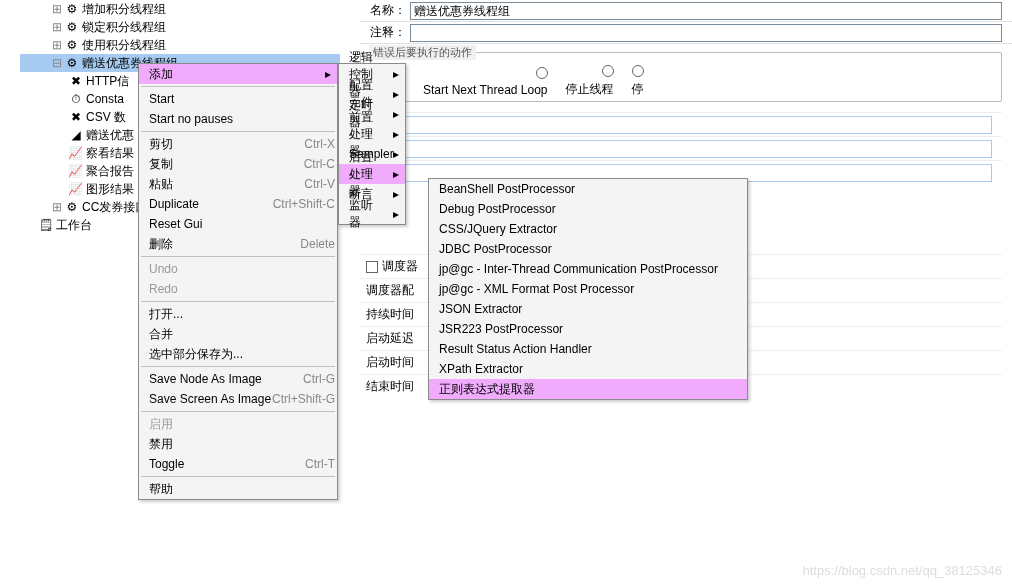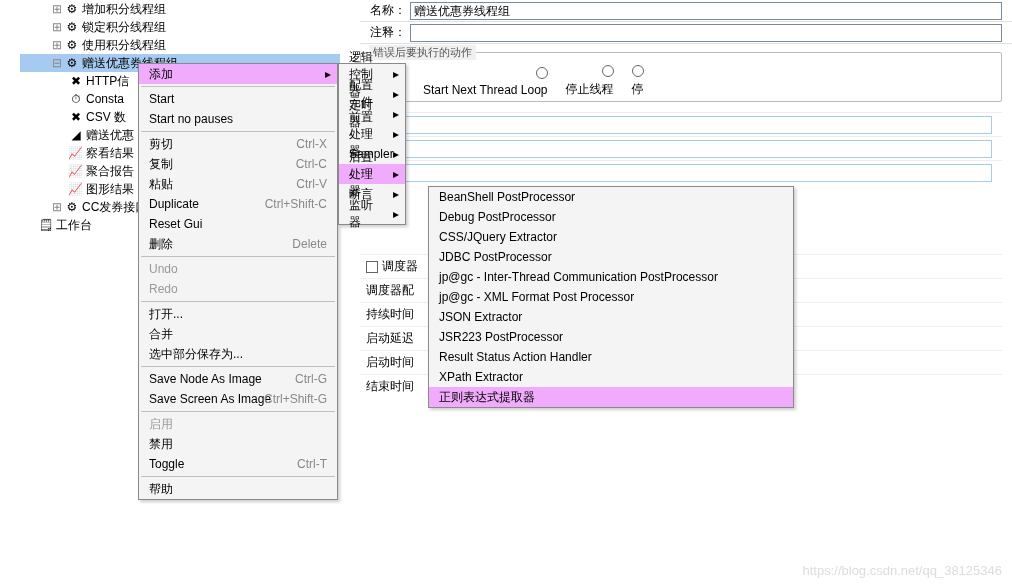--- a/index.html
+++ b/index.html
@@ -25,26 +25,26 @@
     .radio-circle.checked::after { content: ""; width: 6px; height: 6px; background: #000; border-radius: 50%; }
     .cfg-row { display: flex; align-items: center; height: 24px; border-top: 1px solid #eee; padding-left: 6px;}
     .cfg-input { flex: 1; border: 1px solid #a6caf0; background: #fff; height: 18px; margin-right: 10px; padding: 0 2px;}
     .checkbox-sq { width: 12px; height: 12px; border: 1px solid #666; display: inline-block; margin-right: 4px; }
     
     .ctx-menu { position: absolute; background: #f4f4f4; border: 1px solid #8a8a8a; box-shadow: 2px 2px 3px rgba(0,0,0,0.2); z-index: 10; }
     .ctx-item { padding: 3px 28px 3px 10px; height: 20px; display: flex; align-items: center; justify-content: space-between; cursor: default; position: relative; }
     .ctx-item.hi { background: #f0abfc; }
     .ctx-item.disabled { color: #999; }
     .ctx-sep { height: 1px; background: #c0c0c0; margin: 2px 2px; }
-    .ctx-shortcut { color: #888; position: absolute; right: 10px; }
+    .ctx-shortcut { color: #888; position: absolute; right: 2px; }
     .arrow-r { position: absolute; right: 6px; }
     
     .menu1 { left: 138px; top: 63px; width: 200px; }
     .menu2 { left: 338px; top: 63px; width: 68px; }
-    .menu3 { left: 428px; top: 186px; width: 366px; }
+    .menu3 { left: 428px; top: 178px; width: 320px; }
     
     .watermark { position: absolute; right: 10px; bottom: 6px; color: #ddd; font-size: 13px; font-family: Arial; z-index: 0;}
   </style>
 </head>
 <body>
 
 <div class="tree">
   <div class="tree-row">
       <span class="tree-indent" style="width:30px"></span>
       <span class="tree-toggle">⊞</span>

